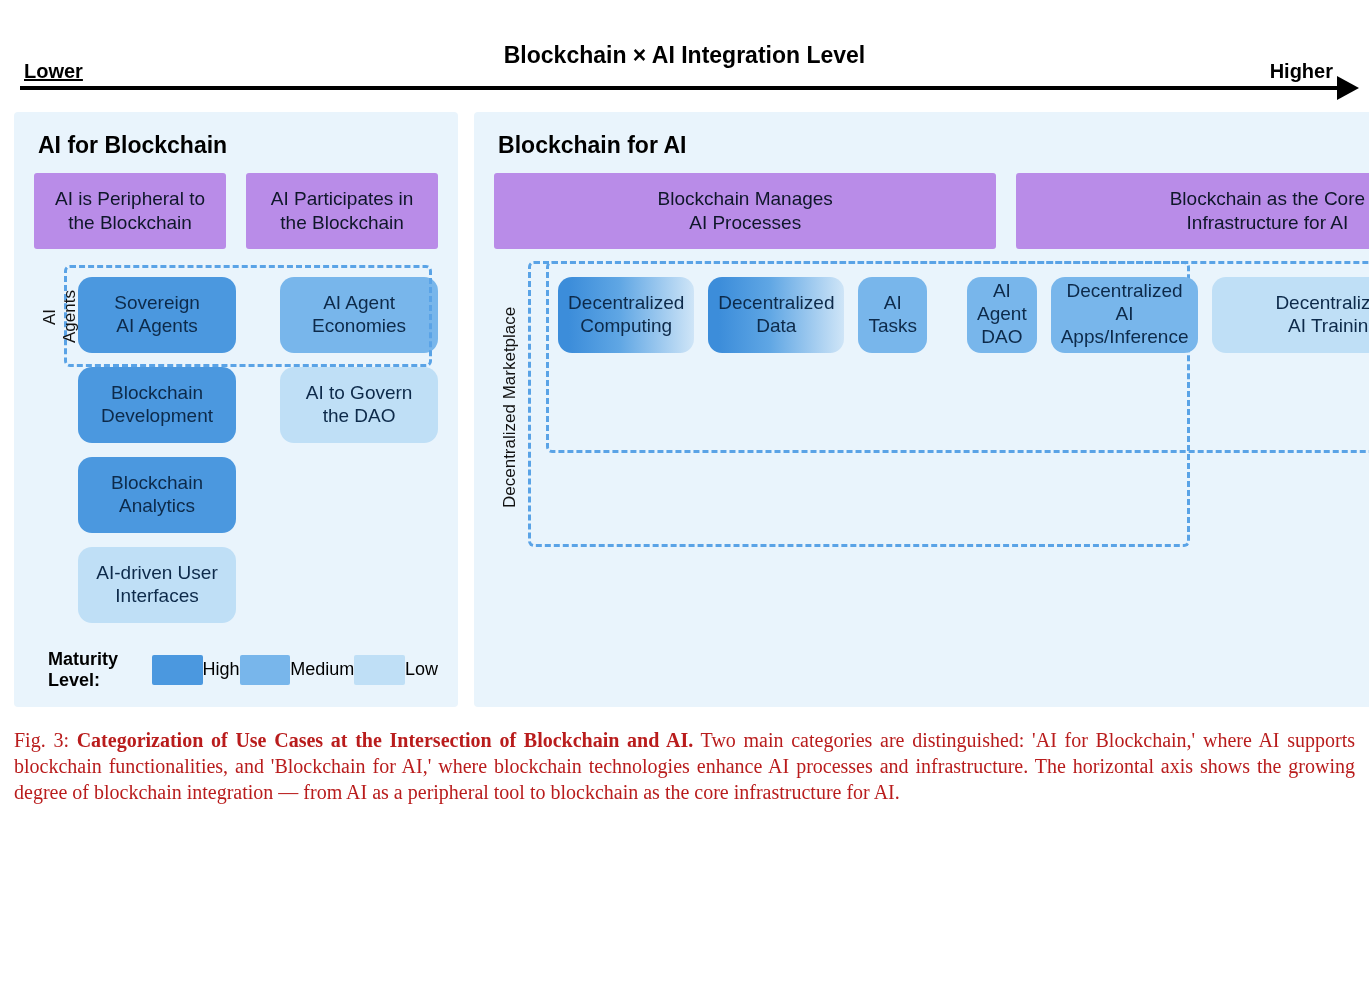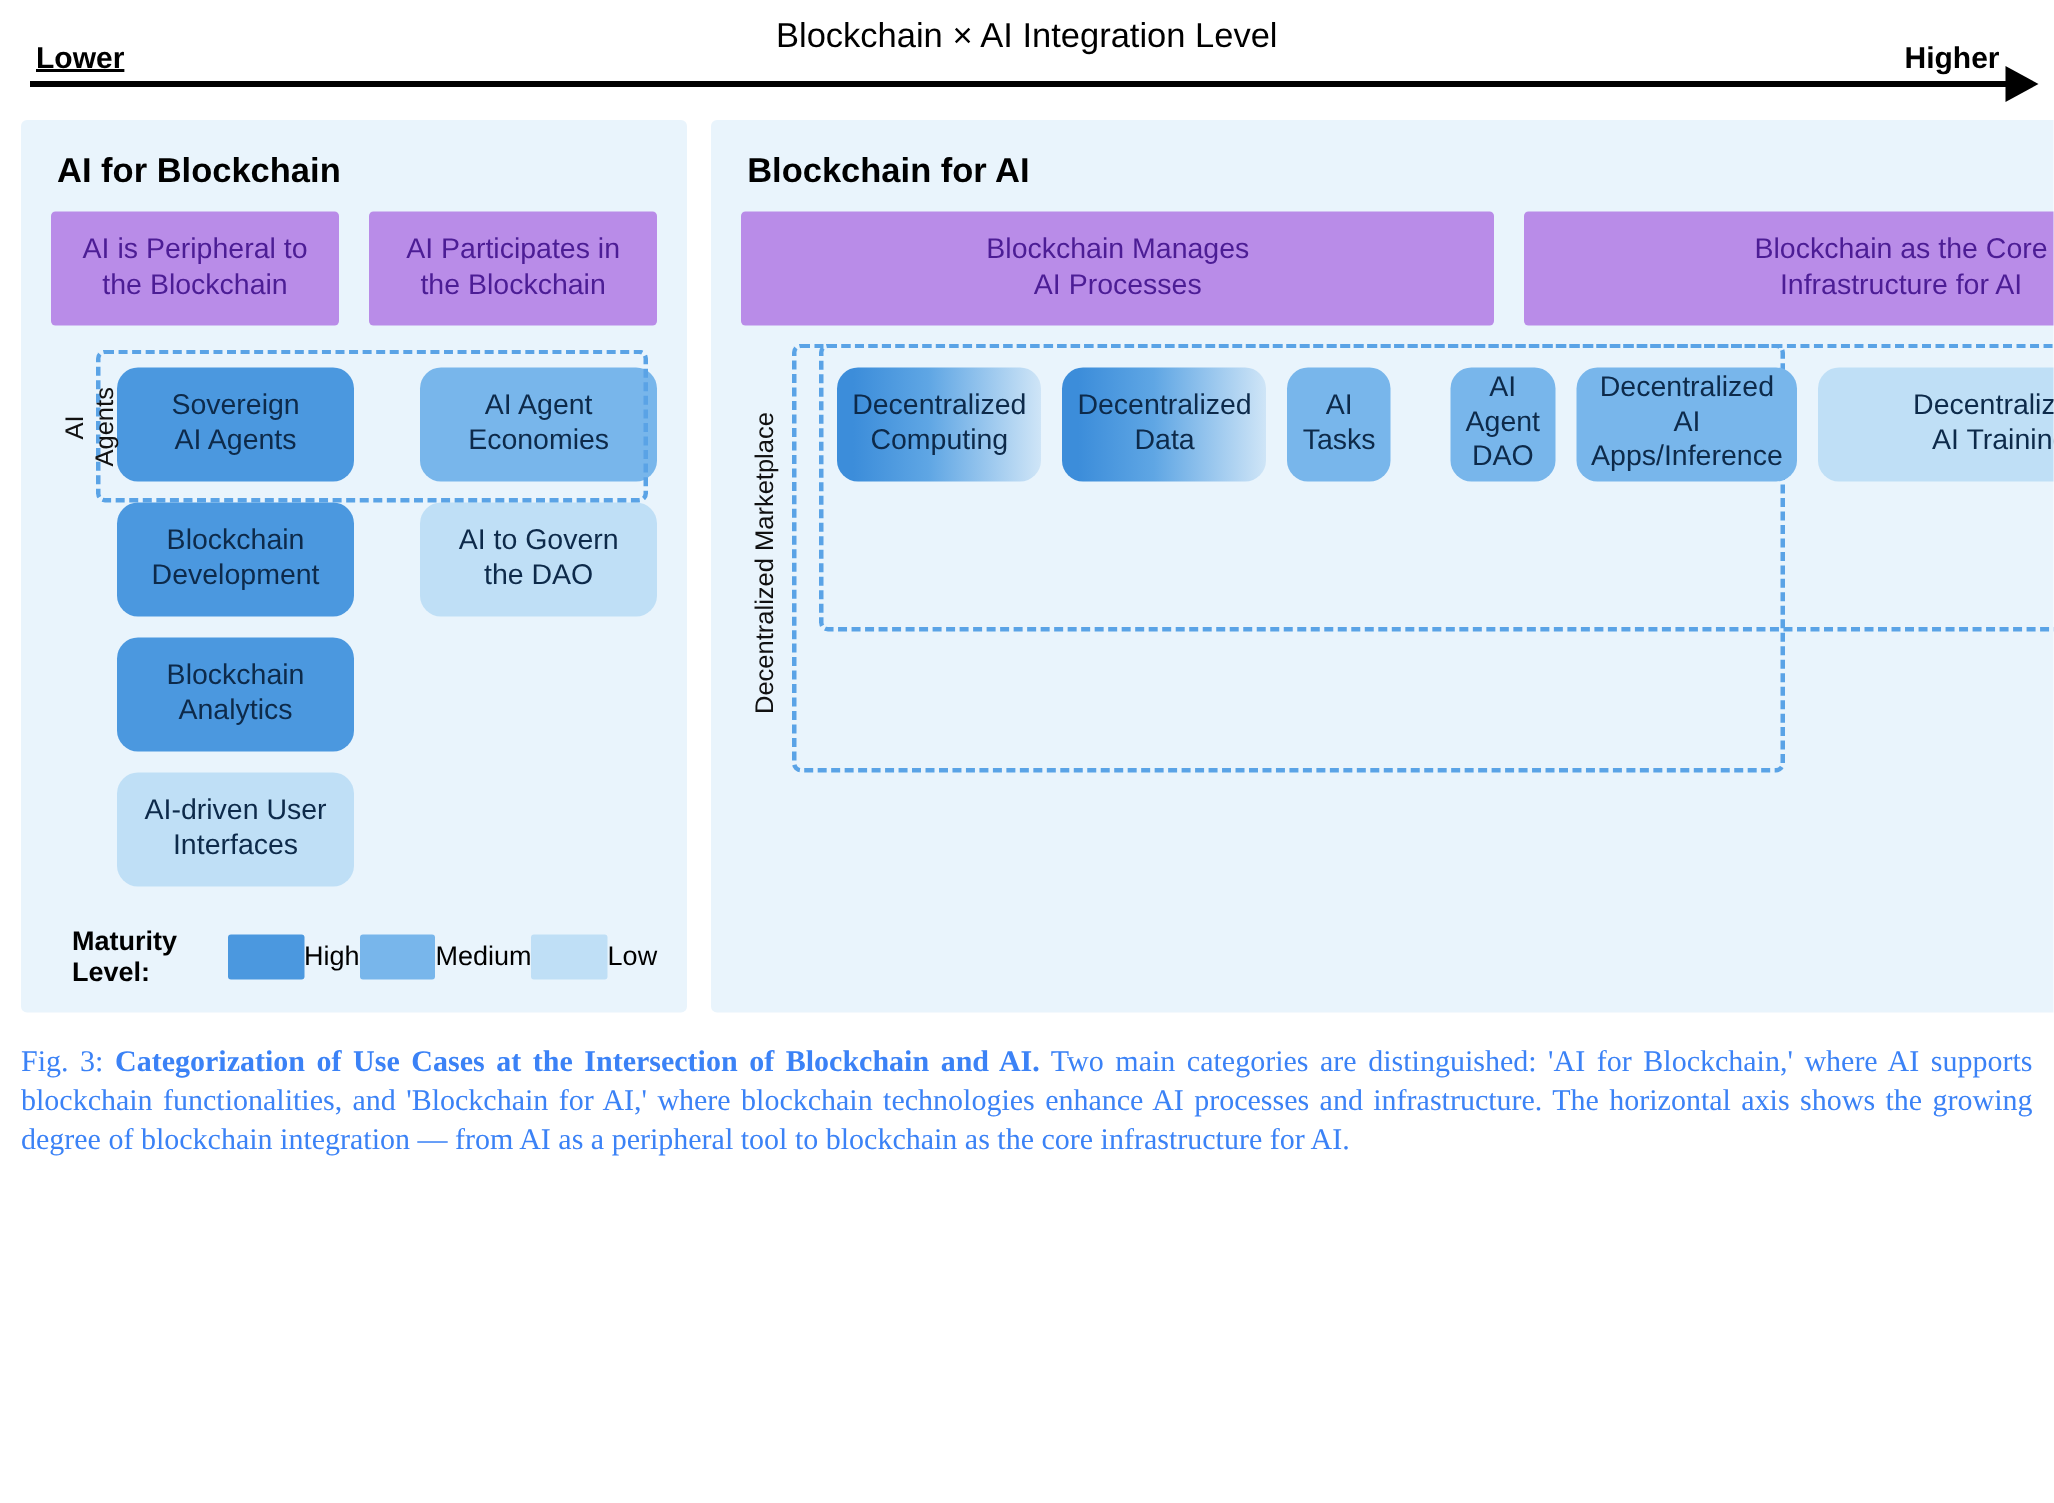--- a/index.html
+++ b/index.html
@@ -7,23 +7,24 @@
     margin: 0;
     font-family: "Segoe UI", Arial, Helvetica, sans-serif;
     background: #fff;
     color: #000;
     padding: 10px 14px;
     width: 1369px;
   }
   .axis-wrap { position: relative; height: 58px; }
   .axis-title {
     text-align: center;
-    font-weight: 400;
+    font-weight: 700;
     font-size: 23px;
     padding-top: 0;
+    margin-top: 32px;
   }
   .axis-low, .axis-high {
     position: absolute;
     top: 18px;
     font-weight: 700;
     font-size: 20px;
   }
   .axis-low { left: 10px; text-decoration: underline; }
   .axis-high { right: 22px; }
   .axis-line {
@@ -59,21 +60,21 @@
   .panel-title {
     font-weight: 700;
     font-size: 23px;
     margin: 2px 0 14px 4px;
   }
 
   .sub-row { display: flex; gap: 20px; }
   .sub-row > * { flex: 1 1 0; }
   .sub-box {
     background: #b98ce8;
-    color: #4c1d95;
+    color: #0f172a;
     text-align: center;
     font-size: 19px;
     line-height: 1.25;
     border-radius: 3px;
     padding: 14px 8px;
     display: flex;
     align-items: center;
     justify-content: center;
   }
 
@@ -148,21 +149,21 @@
   }
   .legend .ll { font-weight: 700; }
   .swatch { width: 62px; height: 30px; border-radius: 2px; display: inline-block; }
 
   .caption {
     font-family: Georgia, "Times New Roman", serif;
     font-size: 20px;
     line-height: 1.32;
     margin-top: 20px;
     text-align: justify;
-    color: #3b82f6;
+    color: #b91c1c;
   }
   .caption .fig { }
   .caption .bold { font-weight: 700; }
 </style>
 </head>
 <body>
 
 <div class="axis-wrap">
   <div class="axis-title">Blockchain × AI Integration Level</div>
   <div class="axis-low">Lower</div>

